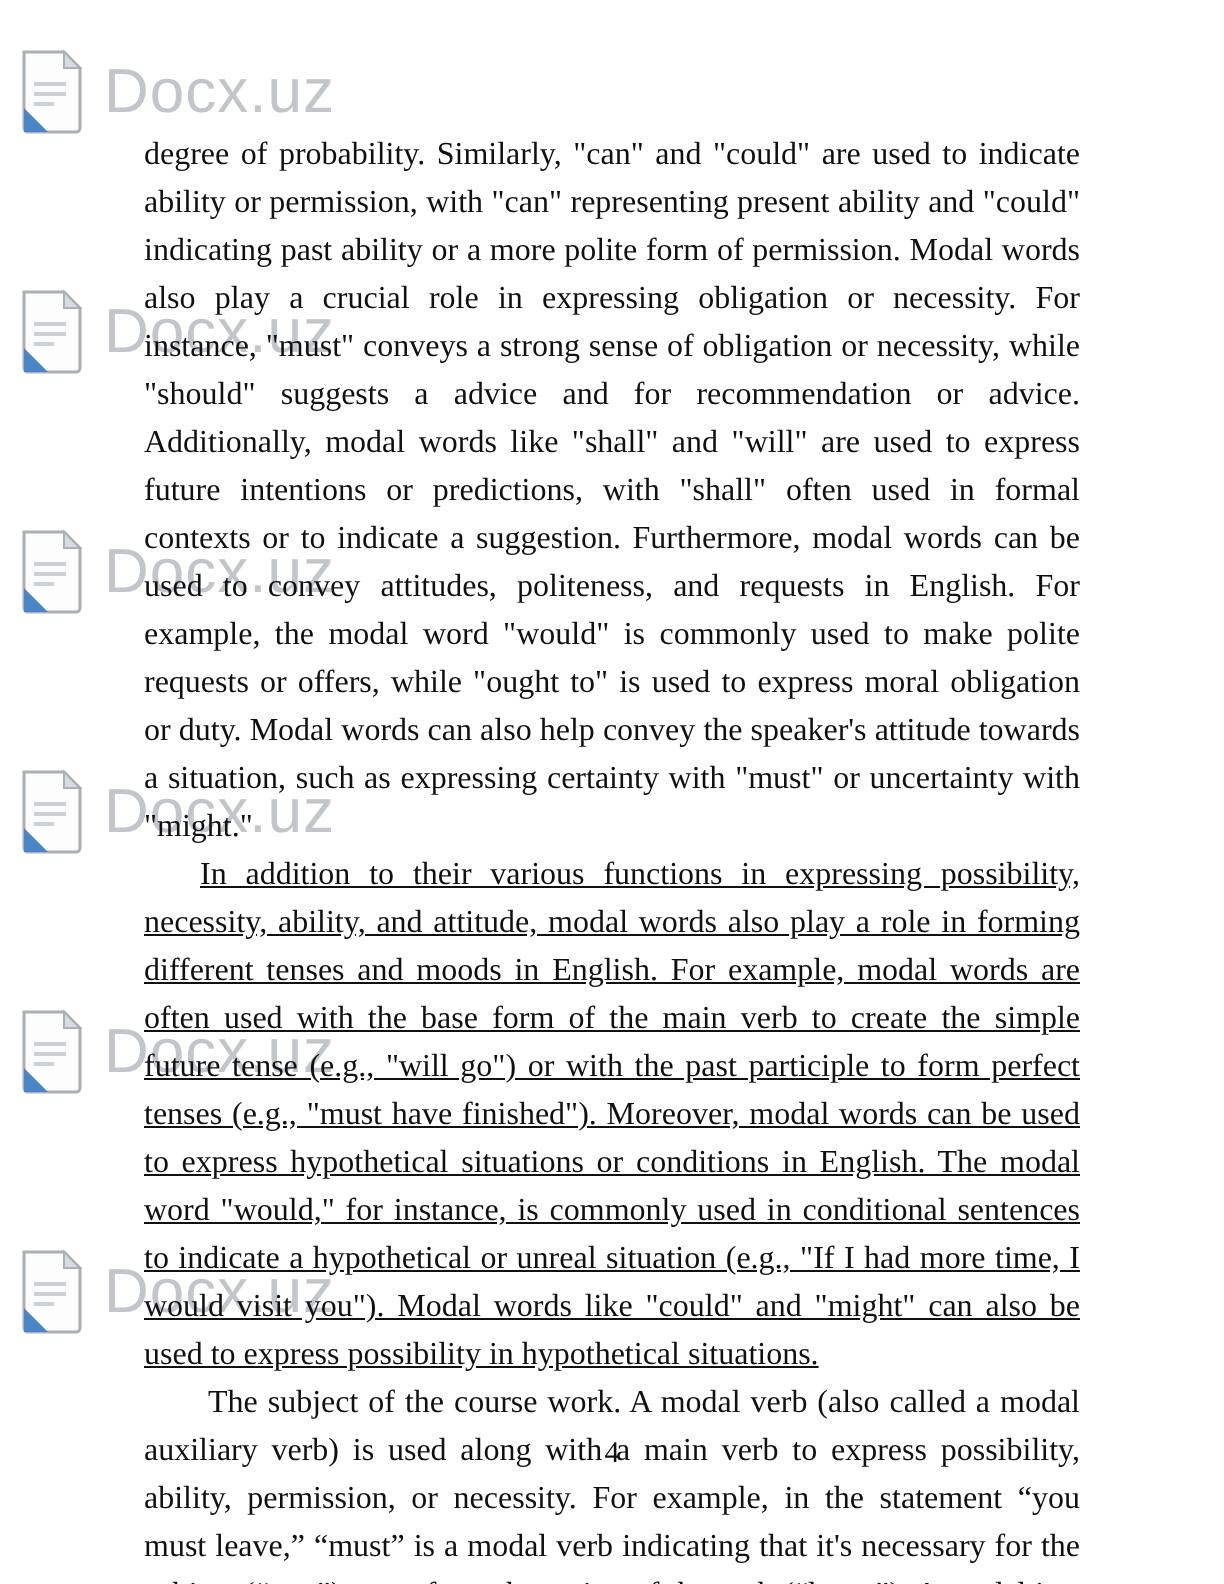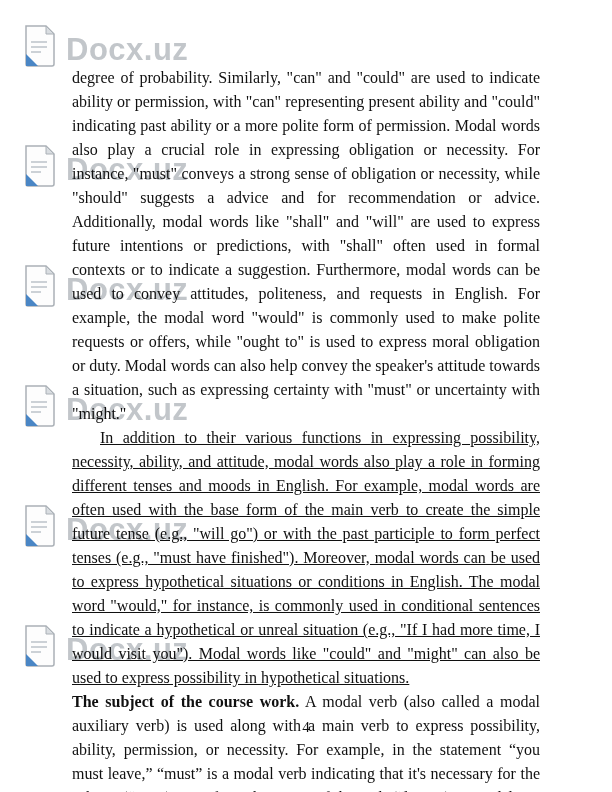--- a/index.html
+++ b/index.html
@@ -7,25 +7,24 @@
     position: relative;
     width: 612px;
     height: 792px;
     background: #ffffff;
     overflow: hidden;
     font-family: "Liberation Serif", "DejaVu Serif", serif;
   }
   .wm-layer { position: absolute; inset: 0; z-index: 0; }
   .wm {
     position: absolute;
-    left: 20px;
+    left: 6px;
     display: flex;
-    align-items: flex-end;
+    align-items: center;
     gap: 10px;
-    font-weight: bold;
   }
   .wm1 { top: 24px; }
   .wm2 { top: 144px; }
   .wm3 { top: 264px; }
   .wm4 { top: 384px; }
   .wm5 { top: 504px; }
   .wm6 { top: 624px; }
   .wm-icon svg { display: block; }
   .wm-text {
     font-family: "Liberation Sans", sans-serif;
@@ -40,21 +39,21 @@
     top: 66px;
     width: 468px;
     z-index: 1;
     color: #101010;
     font-size: 16px;
     line-height: 24px;
     text-align: justify;
   }
   .content p { margin: 0; }
   .p2 { text-indent: 28px; text-decoration: underline; }
-  .lead { font-weight: bold; }
+  .lead { font-weight: normal; margin-left: 32px; }
   .page-number {
     position: absolute;
     left: 0;
     right: 0;
     top: 719px;
     text-align: center;
     font-size: 15px;
     color: #101010;
     z-index: 1;
     font-family: "Liberation Serif", "DejaVu Serif", serif;

